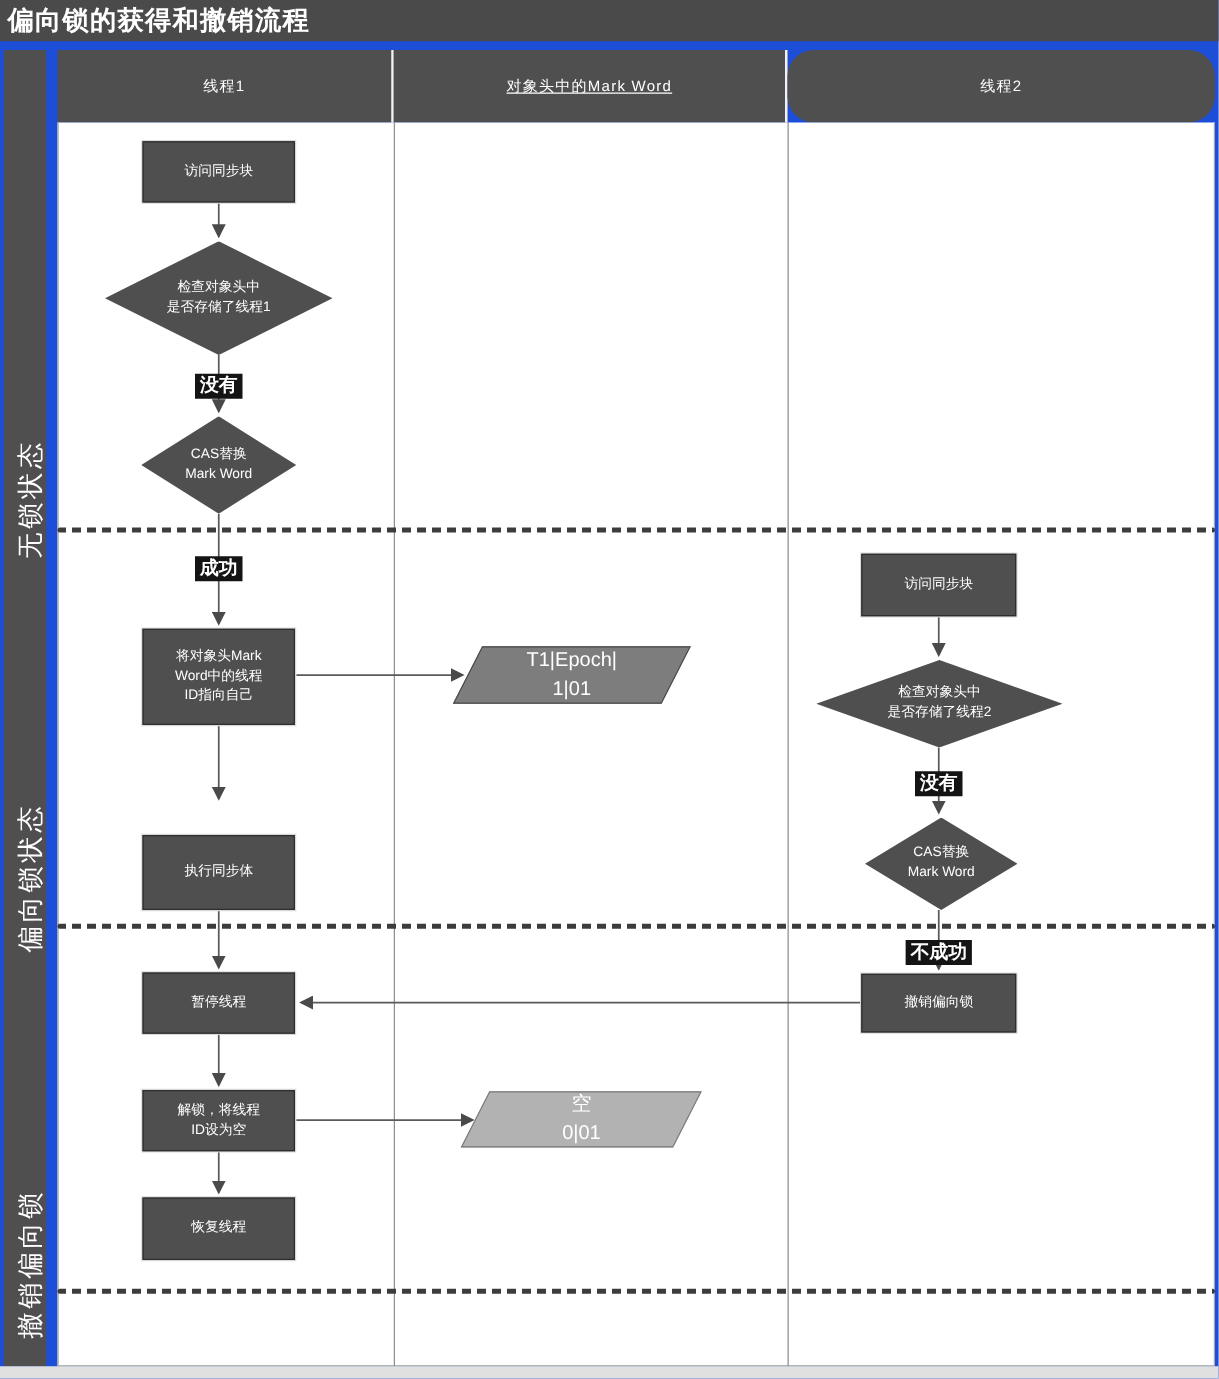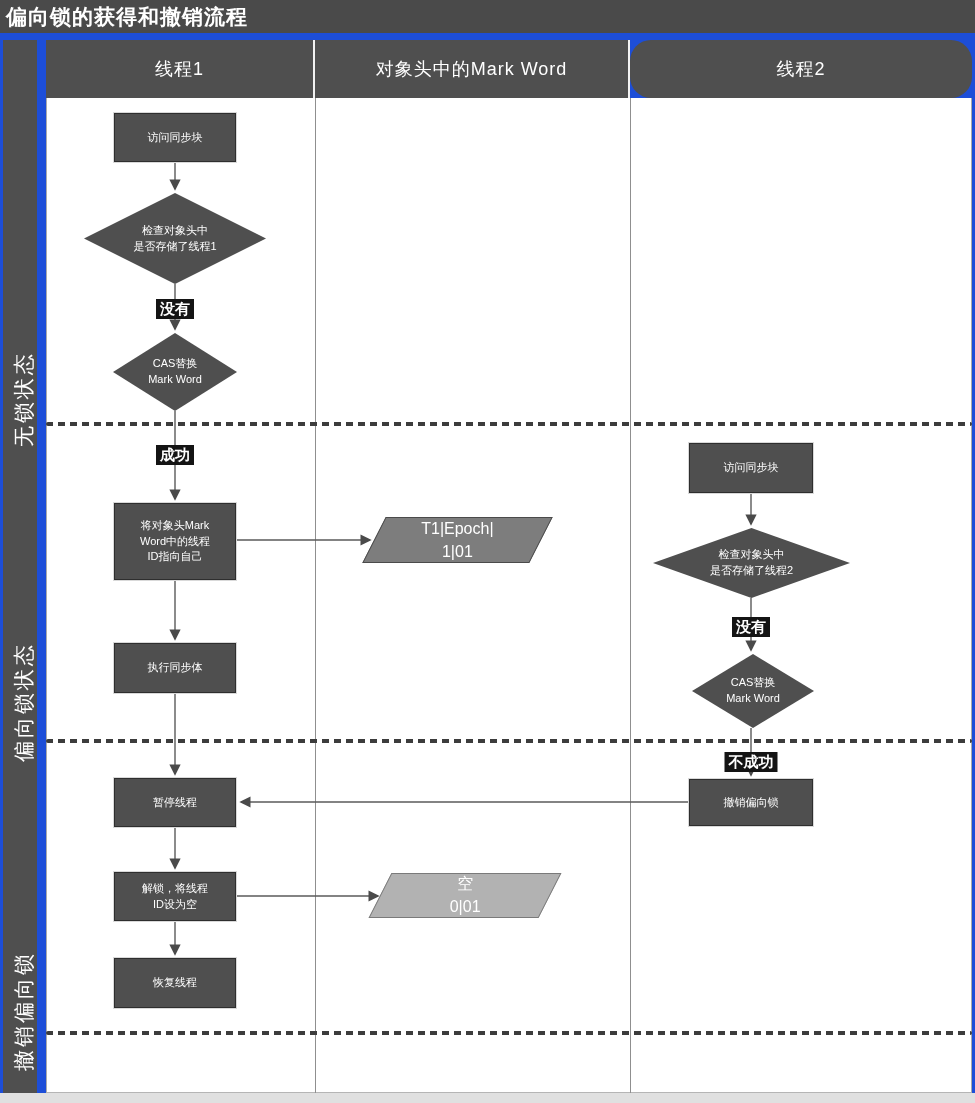--- a/index.html
+++ b/index.html
@@ -6,21 +6,21 @@
   #stage{position:relative;width:975px;height:1103px;background:#1d4ed8;overflow:hidden;}
 
   .titlebar{position:absolute;left:0;top:0;width:975px;height:33px;background:#4a4a4a;
     color:#fff;font-size:21px;font-weight:bold;line-height:33px;padding-left:6px;box-sizing:border-box;letter-spacing:1px;}
 
   .sidebar{position:absolute;left:3px;top:40px;width:34px;height:1053px;background:#4f4f4f;}
   .side-label{position:absolute;width:220px;height:26px;left:-90px;text-align:center;
     transform:rotate(-90deg);color:#fff;font-size:21px;letter-spacing:3px;white-space:nowrap;}
 
   .lane-header{position:absolute;top:40px;height:58px;background:#4f4f4f;color:#fff;
-    font-size:18px;display:flex;align-items:center;justify-content:center;box-sizing:border-box;letter-spacing:1px;}
+    font-size:12px;display:flex;align-items:center;justify-content:center;box-sizing:border-box;letter-spacing:1px;}
   .lane-sep-head{border-right:2px solid #f2f2f2;}
 
   .body-area{position:absolute;left:46px;top:98px;width:926px;height:995px;background:#fff;
     border-left:1px solid #aaa;border-right:1px solid #aaa;border-bottom:1px solid #b5b5b5;box-sizing:border-box;}
   .vsep{position:absolute;top:98px;height:995px;width:1px;background:#8f8f8f;}
   .hdash{position:absolute;left:46px;width:926px;height:4px;border-radius:2px;
     background:repeating-linear-gradient(90deg,#3c3c3c 0 7px,transparent 7px 12px);}
 
   .node{position:absolute;background:#4f4f4f;color:#fff;display:flex;align-items:center;justify-content:center;
     text-align:center;font-size:11px;line-height:1.45;white-space:pre-line;box-sizing:border-box;}
@@ -41,21 +41,21 @@
 
   <div class="titlebar">偏向锁的获得和撤销流程</div>
 
   <div class="sidebar">
     <div class="side-label" style="top:346px;">无锁状态</div>
     <div class="side-label" style="top:649px;">偏向锁状态</div>
     <div class="side-label" style="top:958px;">撤销偏向锁</div>
   </div>
 
   <div class="lane-header lane-sep-head" style="left:46px;width:269px;">线程1</div>
-  <div class="lane-header lane-sep-head" style="left:315px;width:315px;">对象头中的Mark Word</div>
+  <div class="lane-header lane-sep-head" style="left:315px;width:315px;text-decoration:underline;">对象头中的Mark Word</div>
   <div class="lane-header" style="left:630px;width:342px;border-radius:21px;">线程2</div>
 
   <div class="body-area"></div>
   <div class="vsep" style="left:315px;"></div>
   <div class="vsep" style="left:630px;"></div>
   <div class="hdash" style="top:422px;"></div>
   <div class="hdash" style="top:739px;"></div>
   <div class="hdash" style="top:1031px;"></div>
 
   <svg class="connectors" width="975" height="1103" viewBox="0 0 975 1103">
@@ -84,21 +84,21 @@
   <div class="node rect" style="left:114px;top:113px;width:122px;height:49px;">访问同步块</div>
   <div class="node diamond" style="left:84px;top:193px;width:182px;height:91px;">检查对象头中
 是否存储了线程1</div>
   <div class="badge" style="left:175px;top:299px;">没有</div>
   <div class="node diamond" style="left:113px;top:333px;width:124px;height:78px;">CAS替换
 Mark Word</div>
   <div class="badge" style="left:175px;top:445px;">成功</div>
   <div class="node rect" style="left:114px;top:503px;width:122px;height:77px;">将对象头Mark
 Word中的线程
 ID指向自己</div>
-  <div class="node rect" style="left:114px;top:643px;width:122px;height:50px;">执行同步体</div>
+  <div class="node rect" style="left:114px;top:668px;width:122px;height:60px;">执行同步体</div>
   <div class="node rect" style="left:114px;top:778px;width:122px;height:49px;">暂停线程</div>
   <div class="node rect" style="left:114px;top:872px;width:122px;height:49px;">解锁，将线程
 ID设为空</div>
   <div class="node rect" style="left:114px;top:958px;width:122px;height:50px;">恢复线程</div>
 
   <div class="node para" style="left:374px;top:517px;width:167px;height:46px;background:#7d7d7d;transform:skewX(-27deg);font-size:16px;">
     <div class="inner">T1|Epoch|
 1|01</div>
   </div>
   <div class="node para" style="left:380px;top:873px;width:170px;height:45px;background:#b2b2b2;border-color:#7a7a7a;transform:skewX(-27deg);font-size:16px;">

